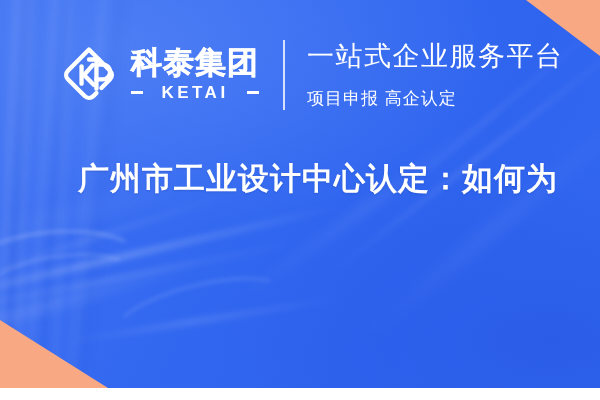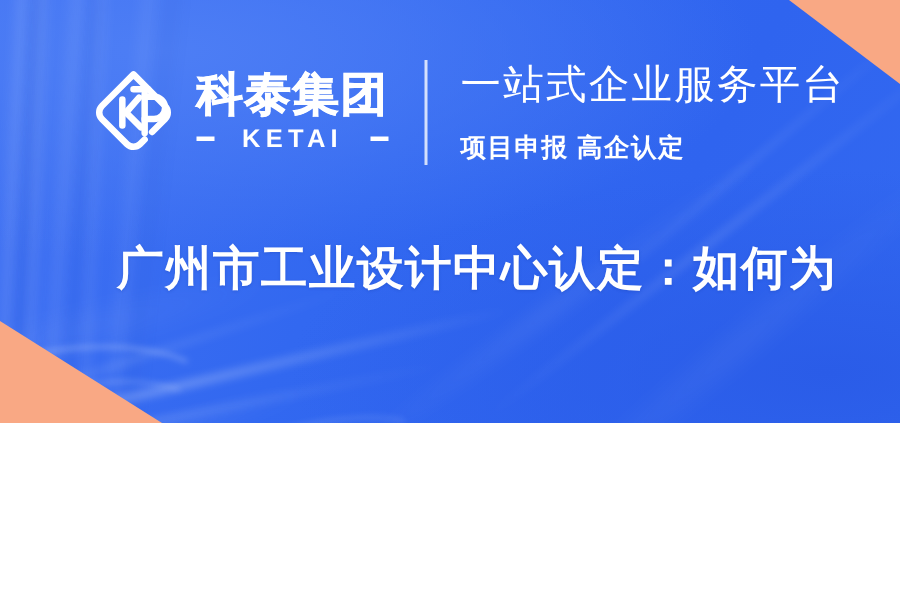--- a/index.html
+++ b/index.html
@@ -3,21 +3,21 @@
 <meta charset="utf-8">
 <style>
   * { margin:0; padding:0; box-sizing:border-box; }
   html, body {
     width:600px; height:400px;
     overflow:hidden;
     font-family:"Liberation Sans", sans-serif;
   }
   #banner {
     position:relative;
-    width:600px; height:282px;
+    width:600px; height:388px;
     background:#3268f0;
     overflow:hidden;
   }
 
   
   .bg-layer { position:absolute; inset:0; pointer-events:none; }
 
   .bg-base {
     background:
       radial-gradient(120% 90% at 18% 12%, #4d7ef5 0%, rgba(77,126,245,0) 55%),
@@ -119,21 +119,21 @@
     margin:0 22px 0 24px;
     flex:0 0 2px;
   }
 
   .tagline { display:flex; flex-direction:column; justify-content:center; }
   .tagline-main {
     font-size:27px; color:#ffffff; font-weight:400;
     letter-spacing:1.5px; white-space:nowrap; line-height:1.18;
   }
   .tagline-sub {
-    font-size:17px; color:#ffffff; font-weight:700;
+    font-size:17px; color:#ffffff; font-weight:400;
     letter-spacing:1px; white-space:nowrap;
     margin-top:16px; line-height:1.18;
   }
 
   
   .headline {
     position:absolute;
     left:58px; top:156px;
     width:500px;
   }

